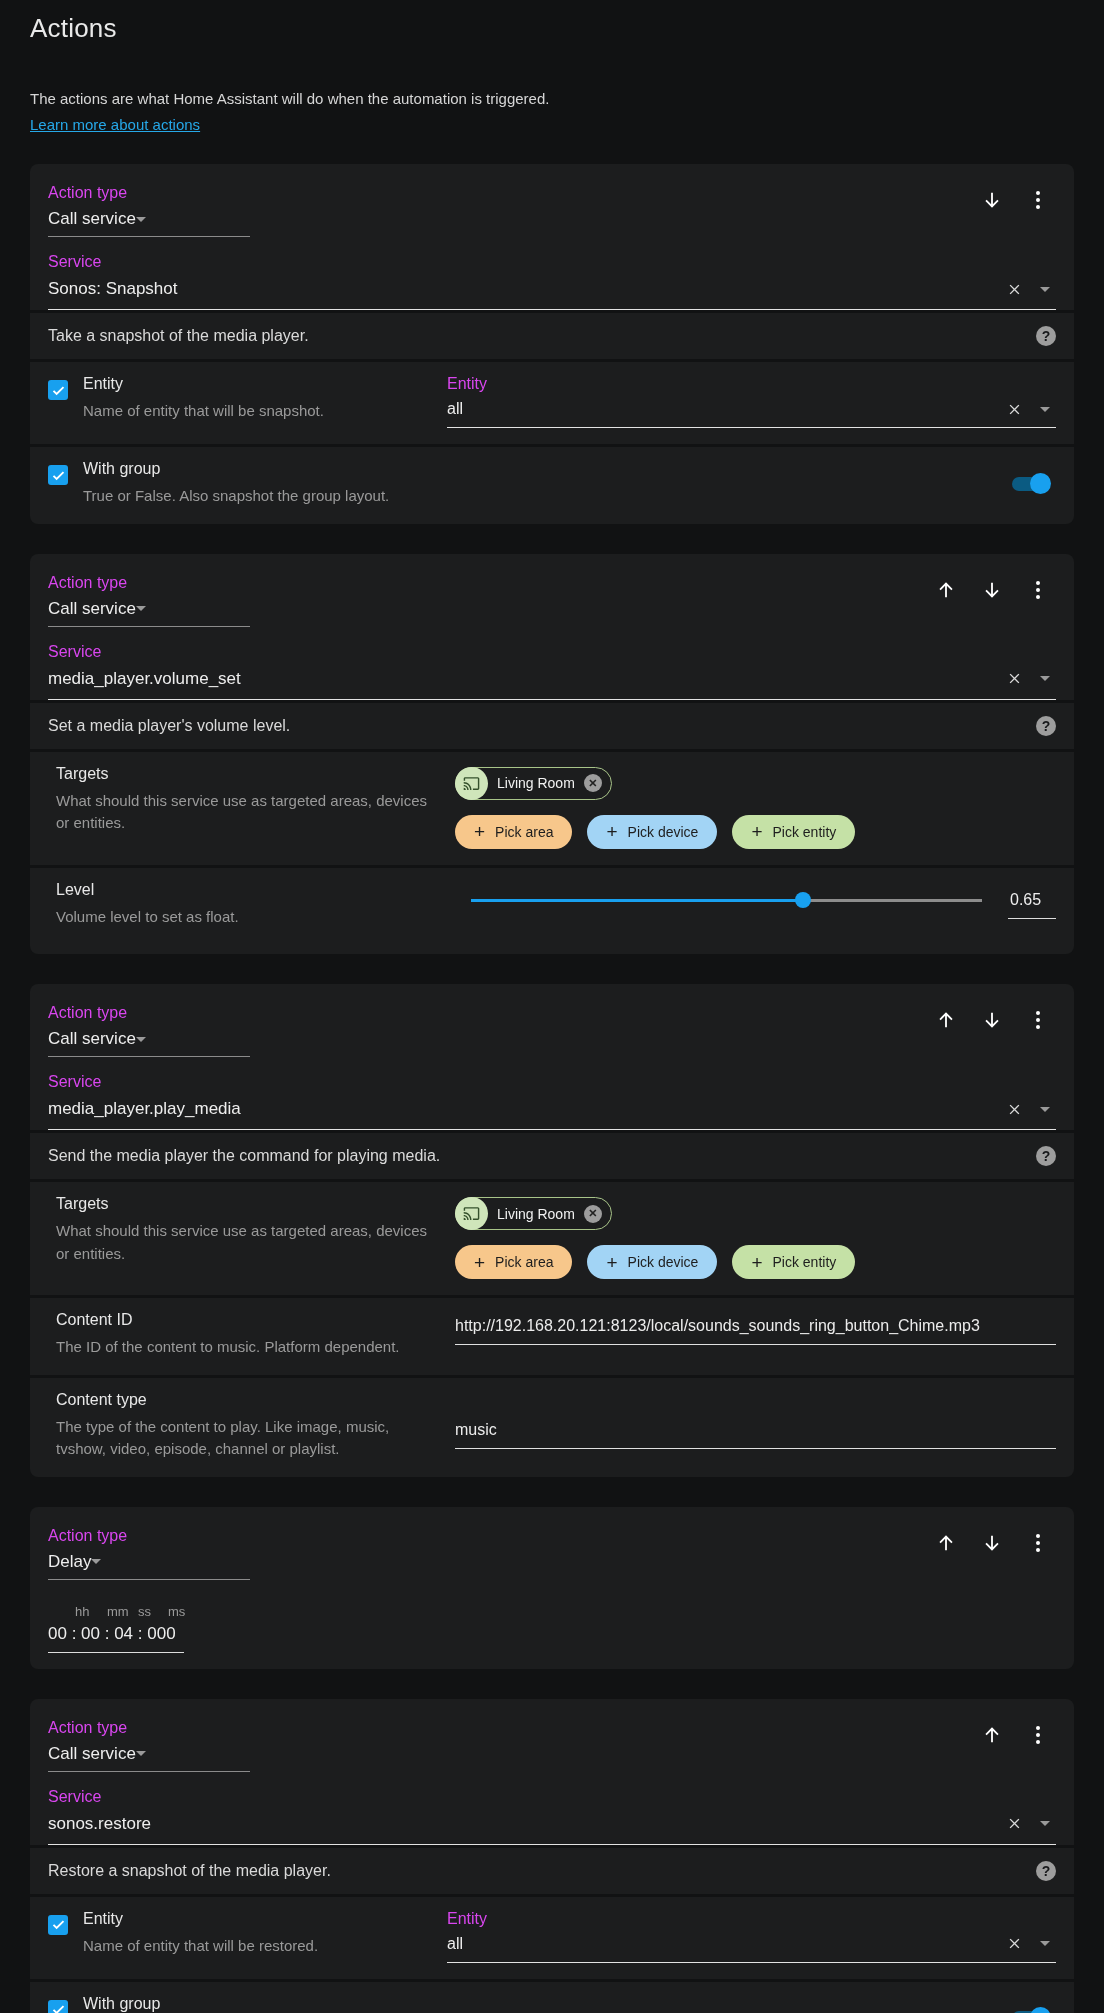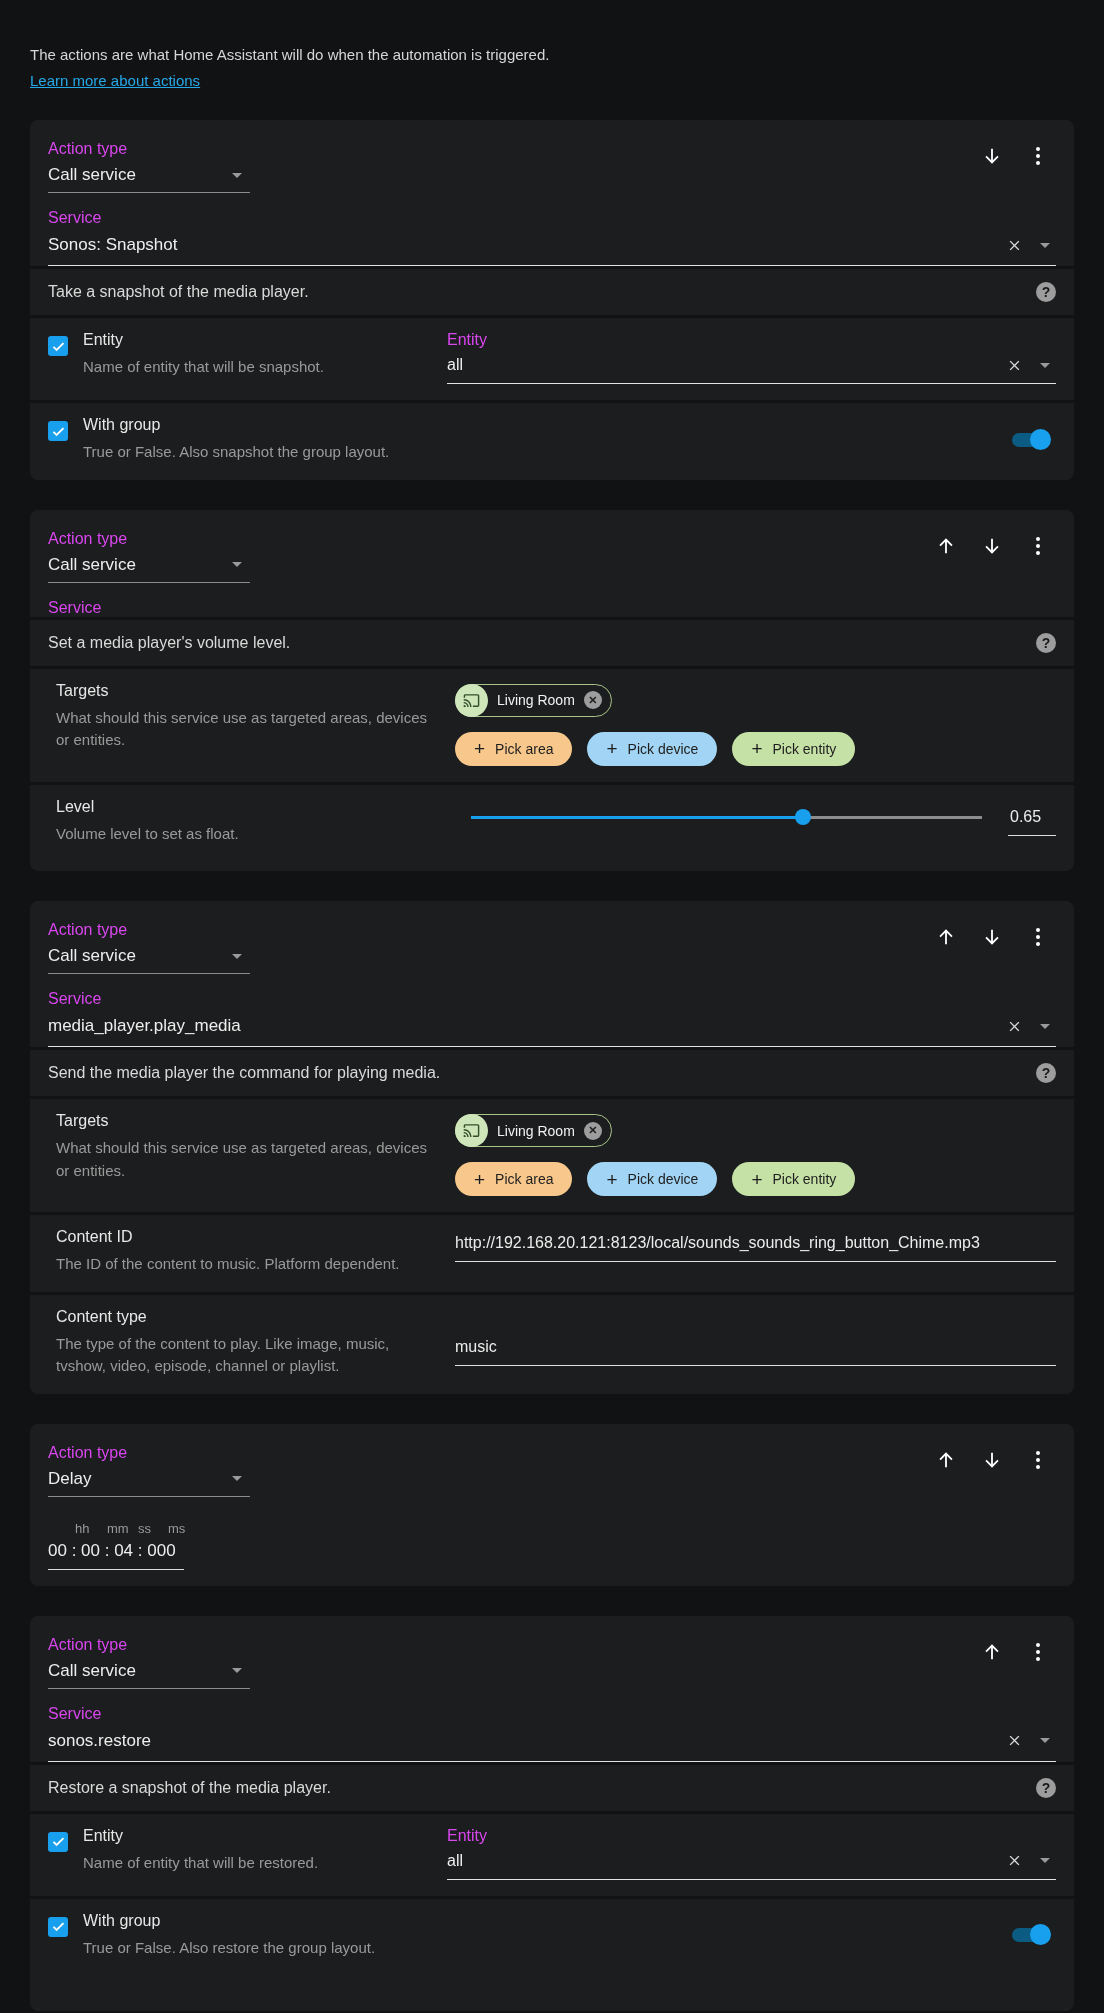--- a/index.html
+++ b/index.html
@@ -17,21 +17,21 @@
 
   .card { margin-top:30px; border-radius:8px; overflow:hidden; }
   .panel { background:#1c1d1e; margin-bottom:3px; }
   .panel:last-child { margin-bottom:0; }
 
   
   .head-panel { padding:20px 18px 0 18px; }
   .action-head { display:flex; justify-content:space-between; align-items:flex-start; }
   .field-label { font-size:16px; color:#d946ef; }
   .select { width:202px; cursor:pointer; }
-  .select-line { display:flex; justify-content:space-between; align-items:center; padding:7px 8px 7px 0; border-bottom:1px solid #8b8b8b; }
+  .select-line { display:flex; align-items:center; padding:7px 8px 7px 0; border-bottom:1px solid #8b8b8b; }
   .select-value { font-size:17px; color:#eeeeee; }
   .caret { width:0; height:0; border-left:5px solid transparent; border-right:5px solid transparent; border-top:5px solid #9a9a9a; }
   .icon-row { display:flex; gap:22px; padding:4px 6px 0 0; }
   .icon-btn { width:24px; height:24px; display:flex; align-items:center; justify-content:center; cursor:pointer; }
   .kebab { display:flex; flex-direction:column; gap:3px; align-items:center; }
   .kebab i { width:4px; height:4px; border-radius:50%; background:#fff; }
 
   .service-block { margin-top:16px; }
   .service-line { display:flex; align-items:center; gap:18px; padding:8px 6px 10px 0; border-bottom:1px solid #e3e3e3; }
   .service-value { flex:1; font-size:17px; color:#eeeeee; }
@@ -90,20 +90,21 @@
   .u-hh { width:32px; } .u-mm { width:31px; } .u-ss { width:30px; } .u-ms { width:30px; }
   .duration-value { font-size:17px; color:#eeeeee; border-bottom:1px solid #dddddd; padding:5px 0 8px 0; width:136px; }
 
   .tall { padding-bottom:52px; }
 </style>
 </head>
 <body>
 
 <div class="content">
 
+  <div class="page-title">Actions</div>
   <div class="intro">The actions are what Home Assistant will do when the automation is triggered.</div>
   <a class="learn-link">Learn more about actions</a>
 
   
   <div class="card">
     <div class="panel head-panel">
       <div class="action-head">
         <div class="select">
           <div class="field-label">Action type</div>
           <div class="select-line">
@@ -206,20 +207,27 @@
             <div class="kebab">
                 <i></i>
                 <i></i>
                 <i></i>
               </div>
           </div>
         </div>
       </div>
       <div class="service-block">
         <div class="field-label">Service</div>
+        <div class="service-line">
+          <span class="service-value">media_player.volume_set</span>
+          <svg width="15" height="15" viewBox="0 0 24 24">
+              <path d="M5 5 L19 19 M19 5 L5 19" stroke="#d9d9d9" stroke-width="2.2"></path>
+            </svg>
+          <span class="caret"></span>
+        </div>
       </div>
     </div>
     <div class="panel desc-row">
       <span class="desc-text">Set a media player's volume level.</span>
       <span class="help">?</span>
     </div>
     <div class="panel param-row">
       <div class="param-text no-cb">
         <div class="param-title">Targets</div>
         <div class="param-sub">What should this service use as targeted areas, devices or entities.</div>

